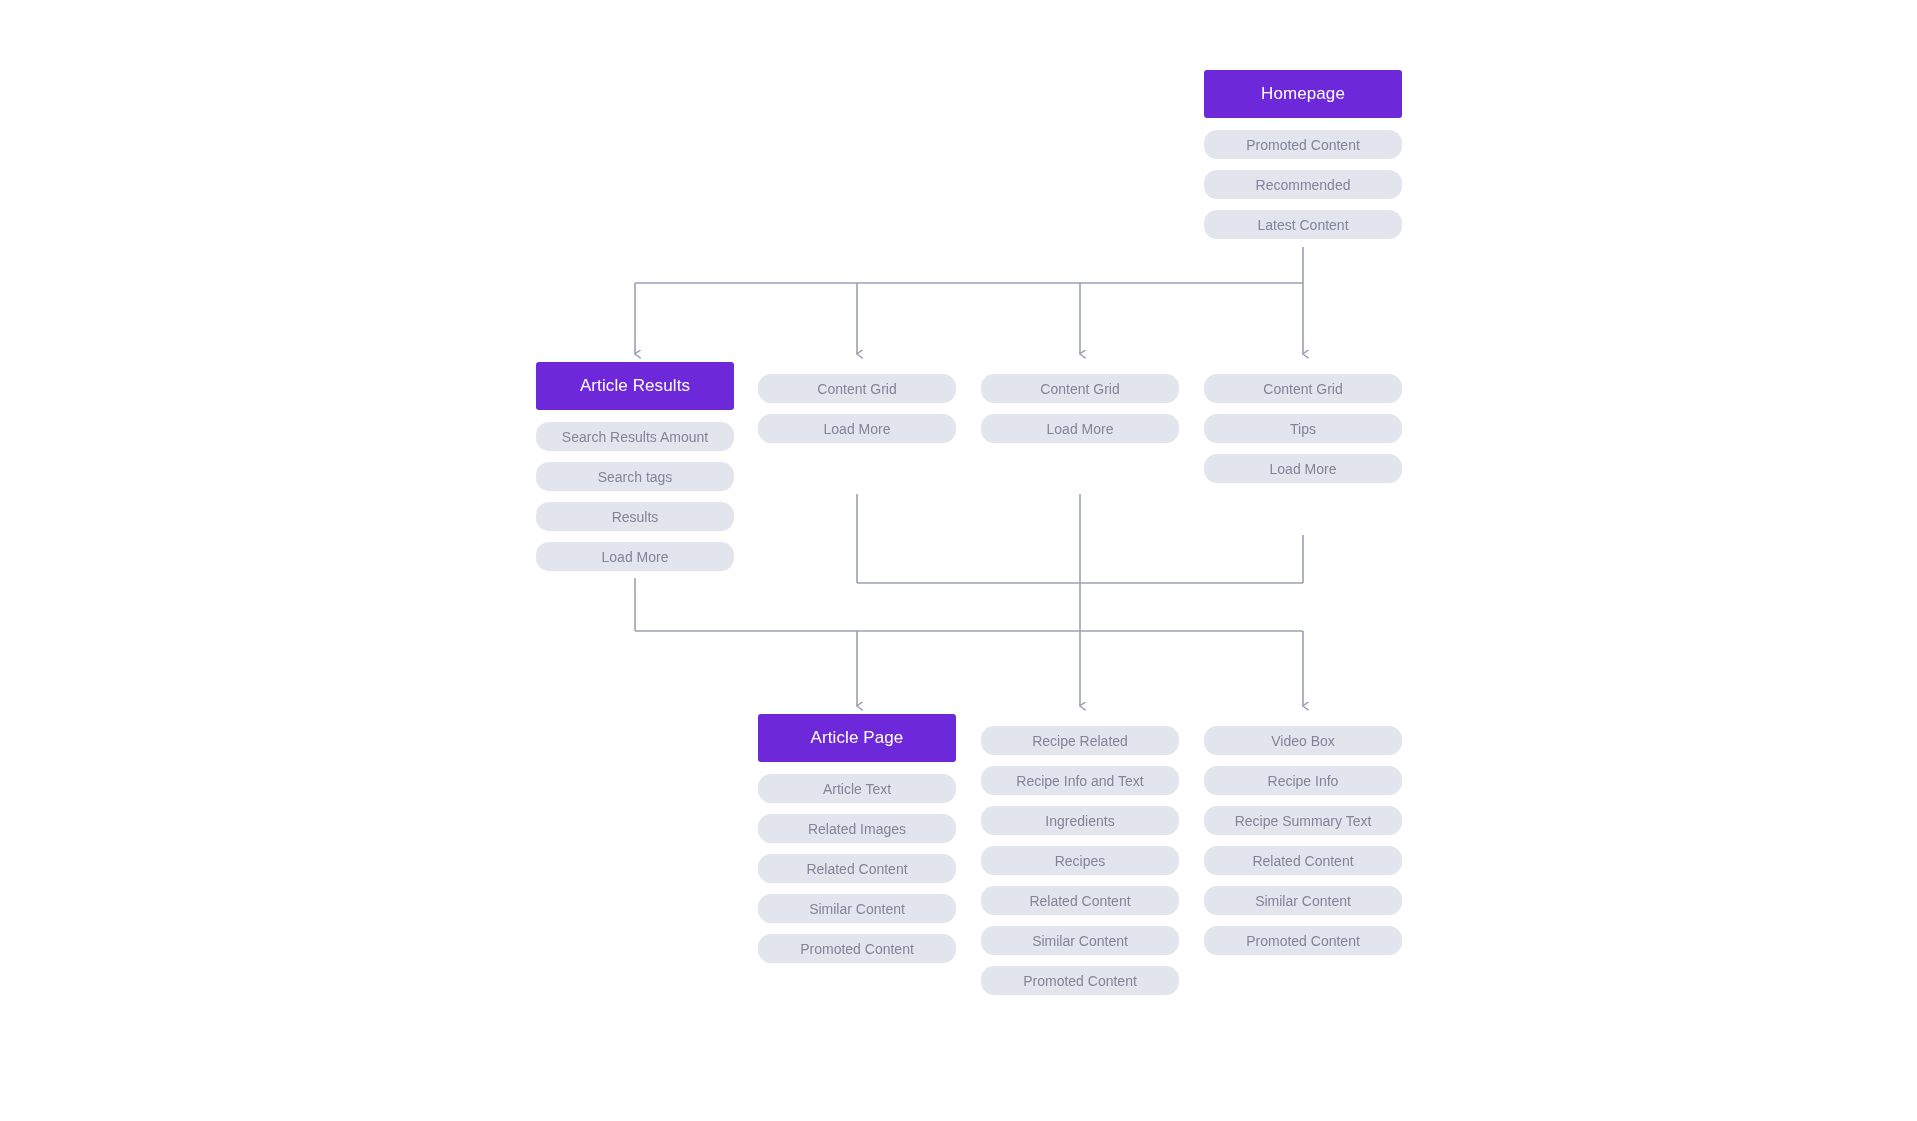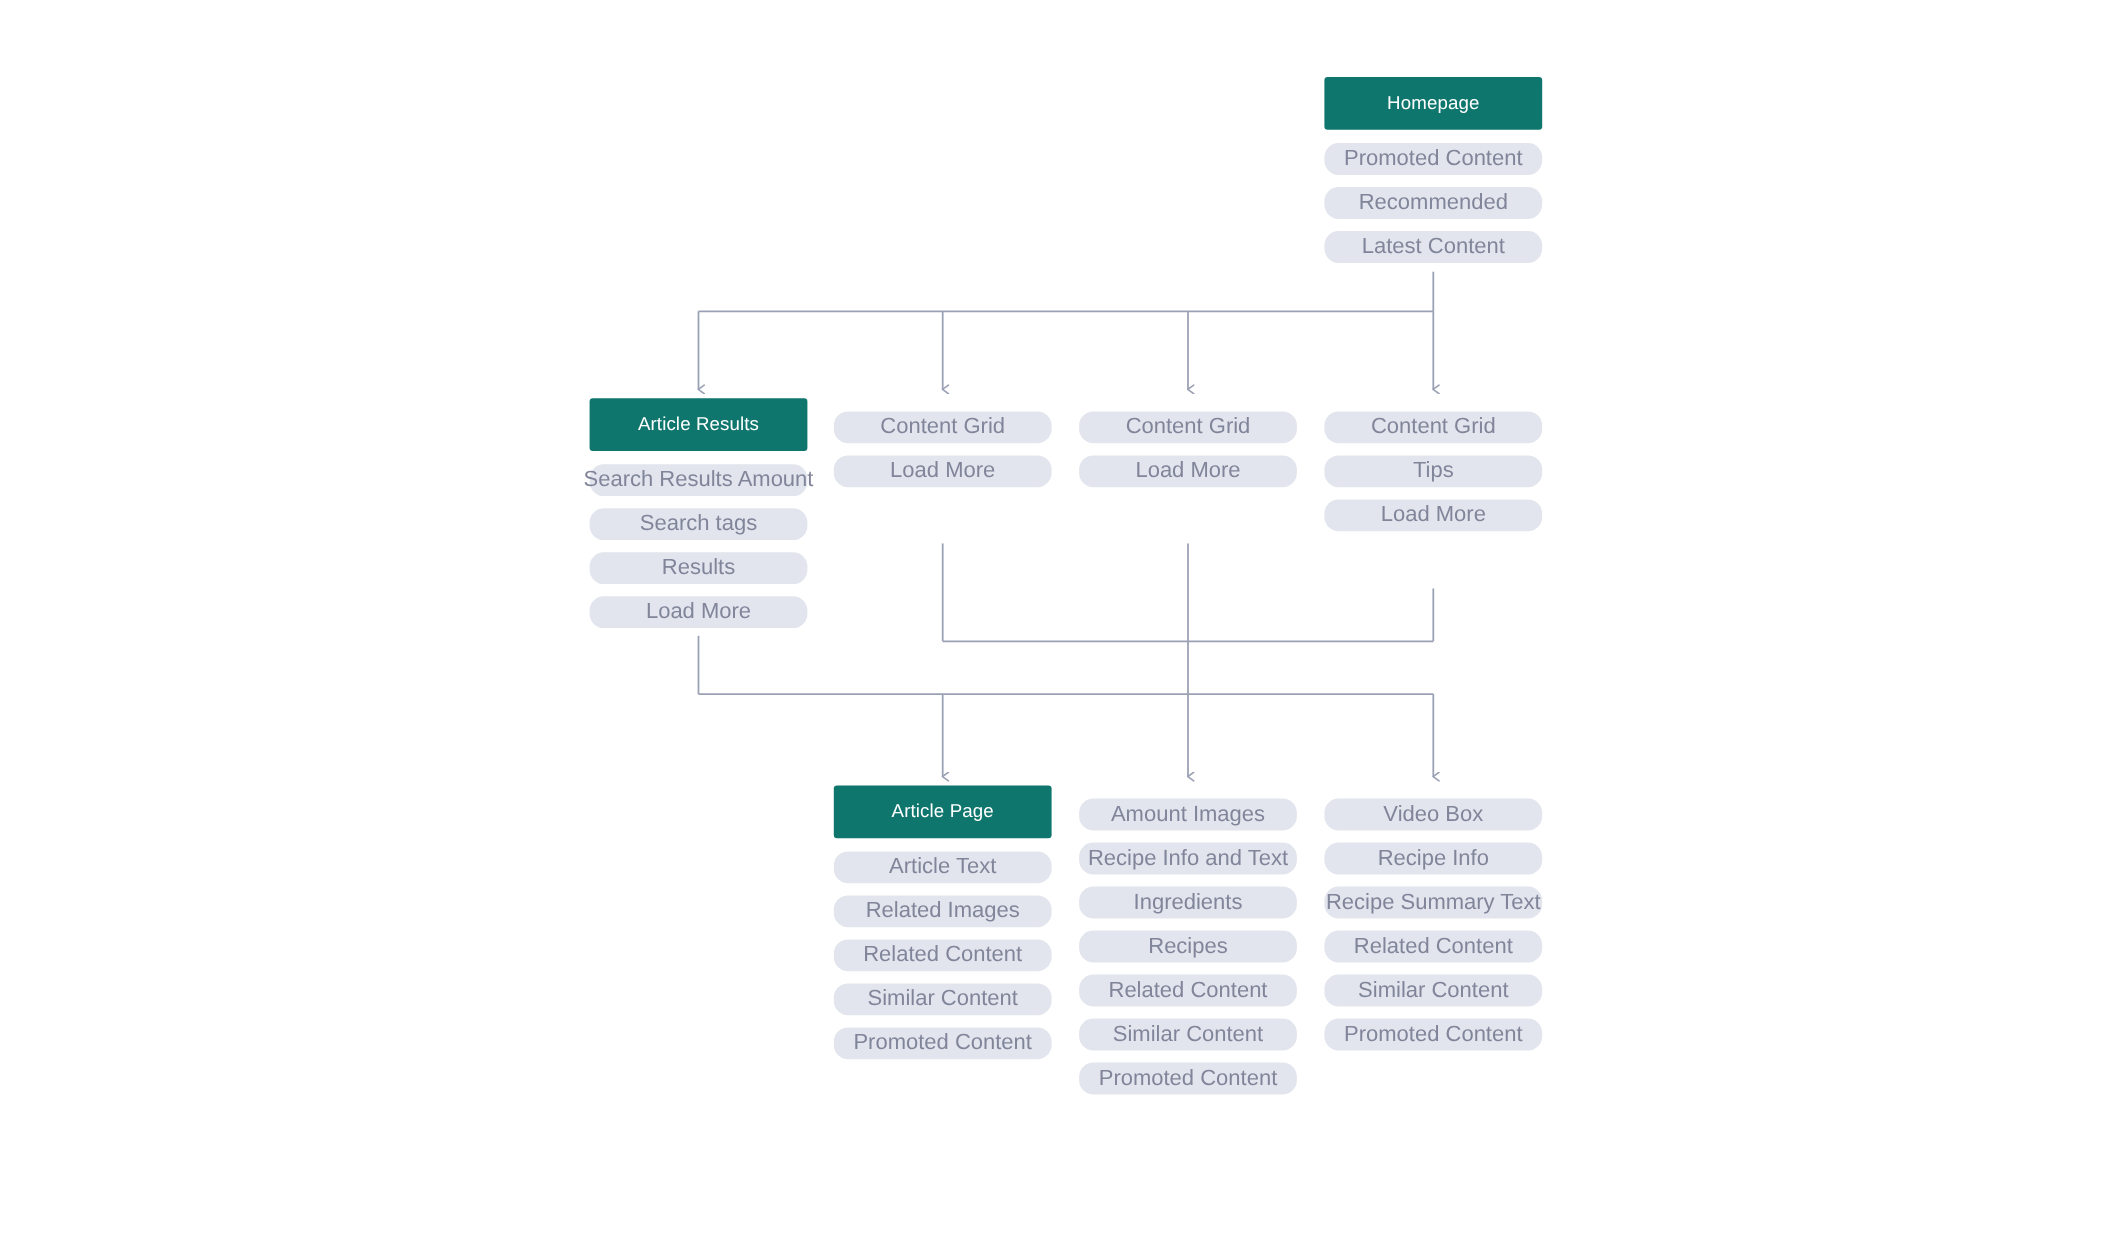--- a/index.html
+++ b/index.html
@@ -29,21 +29,21 @@
     height: 1121px;
     pointer-events: none;
   }
   .node {
     position: absolute;
     width: 198px;
     box-sizing: border-box;
   }
   .node-header {
     height: 48px;
-    background: #0f766e;
+    background: #6d28d9;
     border-radius: 3px;
     color: #ffffff;
     font-size: 17px;
     letter-spacing: 0.1px;
     display: flex;
     align-items: center;
     justify-content: center;
     text-align: center;
     box-sizing: border-box;
   }
@@ -51,21 +51,21 @@
     margin-top: 12px;
     display: flex;
     flex-direction: column;
     gap: 11px;
   }
   .node-child {
     height: 29px;
     background: #e2e5ed;
     border-radius: 13px;
     color: #81859a;
-    font-size: 20px;
+    font-size: 14px;
     display: flex;
     align-items: center;
     justify-content: center;
     text-align: center;
     box-sizing: border-box;
     white-space: nowrap;
   }
 </style>
 </head>
 <body>
@@ -154,21 +154,21 @@
       <div class="node-child">Article Text</div>
       <div class="node-child">Related Images</div>
       <div class="node-child">Related Content</div>
       <div class="node-child">Similar Content</div>
       <div class="node-child">Promoted Content</div>
     </div>
   </div>
 
   <div class="node" style="left:981px; top:714px;">
     <div class="node-children">
-      <div class="node-child">Amount Images</div>
+      <div class="node-child">Recipe Related</div>
       <div class="node-child">Recipe Info and Text</div>
       <div class="node-child">Ingredients</div>
       <div class="node-child">Recipes</div>
       <div class="node-child">Related Content</div>
       <div class="node-child">Similar Content</div>
       <div class="node-child">Promoted Content</div>
     </div>
   </div>
 
   <div class="node" style="left:1204px; top:714px;">

